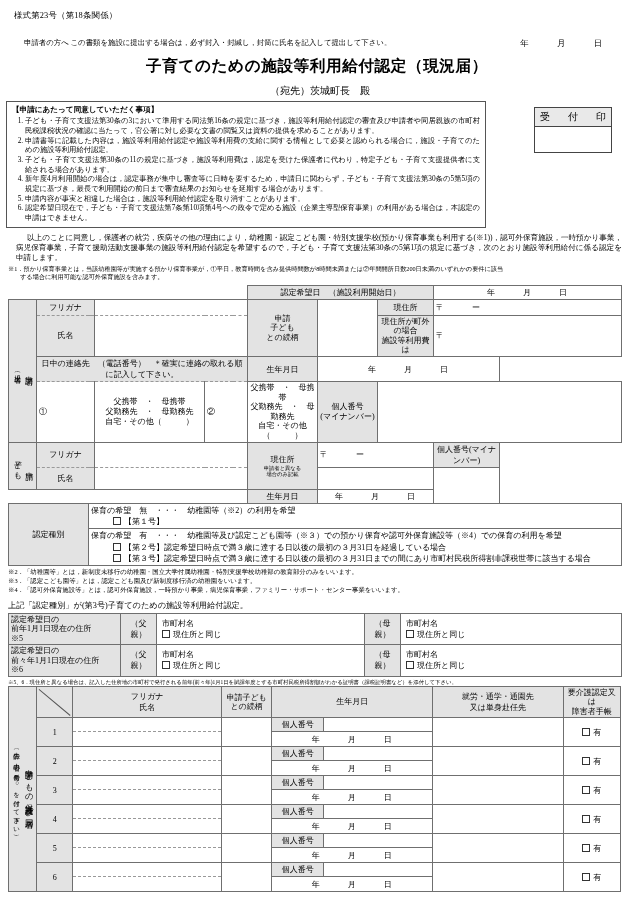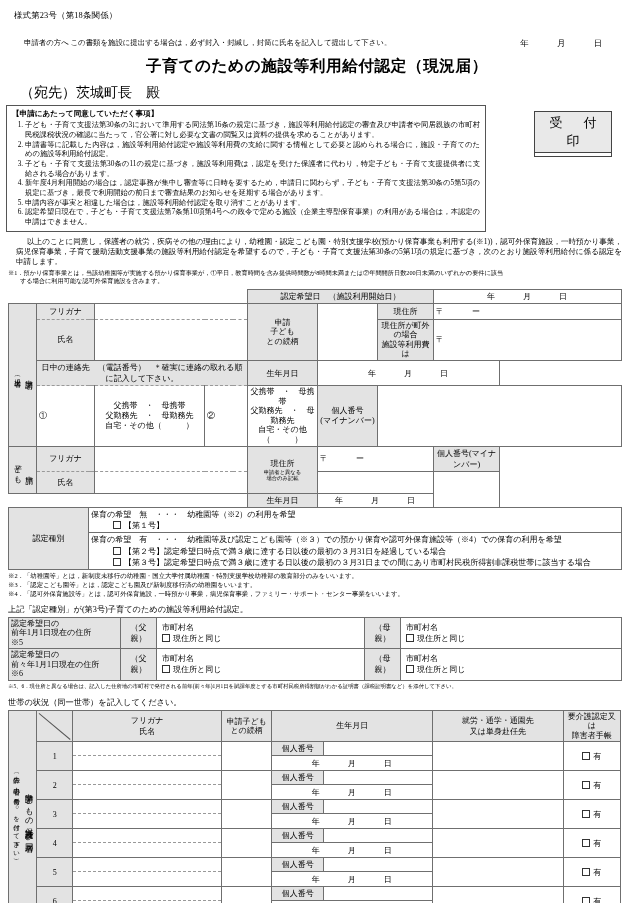--- a/index.html
+++ b/index.html
@@ -15,30 +15,30 @@
     overflow: hidden;
   }
   .page { position: relative; width: 630px; height: 903px; padding: 0; box-sizing: border-box; }
 
   
   .hdr { padding: 10px 10px 0 14px; }
   .formno { font-size: 8.4px; letter-spacing: .2px; }
   .subnote { font-size: 7.4px; margin-top: 17px; padding-left: 10px; }
   .datebar { position: absolute; right: 18px; top: 38px; font-size: 8.4px; letter-spacing: 10px; }
   .title { text-align: center; font-size: 15.6px; font-weight: bold; margin-top: 8px; letter-spacing: .6px; }
-  .addr { font-size: 14px; margin-top: 7px; padding-left: 6px; }
+  .addr { font-size: 10px; margin-top: 7px; padding-left: 6px; text-align: center; }
 
   
   .consent-wrap { position: relative; margin-top: 3px; }
   .consent { border: 1px solid #555; padding: 3px 5px 4px 5px; width: 480px; box-sizing: border-box; margin-left: 6px; font-size: 7.3px; line-height: 1.33; }
   .consent .ch { font-weight: bold; font-size: 7.6px; }
   .consent ol { margin: 1px 0 0 0; padding-left: 13px; }
   .consent li { margin-bottom: 0px; text-align: justify; }
   .stampbox { position: absolute; right: 18px; top: 6px; width: 78px; height: 46px; border: 1px solid #444; box-sizing: border-box; }
-  .stampbox .sh { border-bottom: 1px solid #444; text-align: center; font-size: 13px; letter-spacing: 4px; padding: 2px 0 2px 4px; background: #e9e9e9; }
+  .stampbox .sh { border-bottom: 1px solid #444; text-align: center; font-size: 10px; letter-spacing: 4px; padding: 2px 0 2px 4px; background: #e9e9e9; }
 
   .para { font-size: 7.6px; line-height: 1.35; margin: 5px 8px 0 16px; text-align: justify; }
   .para .ind { display: block; text-indent: 11px; }
   .note-s { font-size: 6.2px; line-height: 1.3; margin: 1px 8px 0 8px; }
   .note-s .i2 { display: block; padding-left: 12px; }
 
   
   table.frm { border-collapse: collapse; table-layout: fixed; }
   table.frm td { border: 1px solid #6f6f6f; padding: 1px 2px; font-size: 8px; vertical-align: middle; }
   .lbl { background: #e3e3e3; text-align: center; }
@@ -320,21 +320,20 @@
       <td class="lbl ctr">（母親）</td>
       <td class="plain small" style="padding-left:5px">
         <div>市町村名</div>
         <div style="margin-top:2px"><span class="cb"></span><span>現住所と同じ</span></div>
       </td>
     </tr>
   </tbody>
     </table>
   <div class="footnote6">※5、6．現住所と異なる場合は、記入した住所地の市町村で発行される前年(前々年)1月1日を賦課年度とする市町村民税所得割額がわかる証明書（課税証明書など）を添付して下さい。</div>
 
-  <div class="sechd2">世帯の状況（同一世帯）を記入してください。</div>
   <table class="frm hhtbl">
     <colgroup>
       <col style="width:28px">
         <col style="width:18px">
         <col style="width:18px">
         <col style="width:148px">
       <col style="width:50px">
         <col style="width:52px">
         <col style="width:108px">
       <col style="width:130px">

